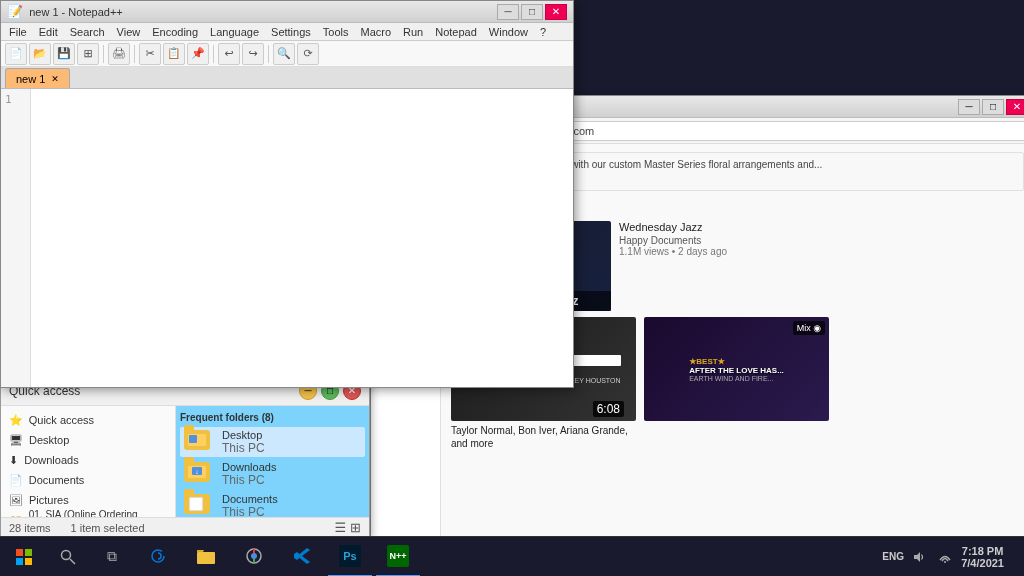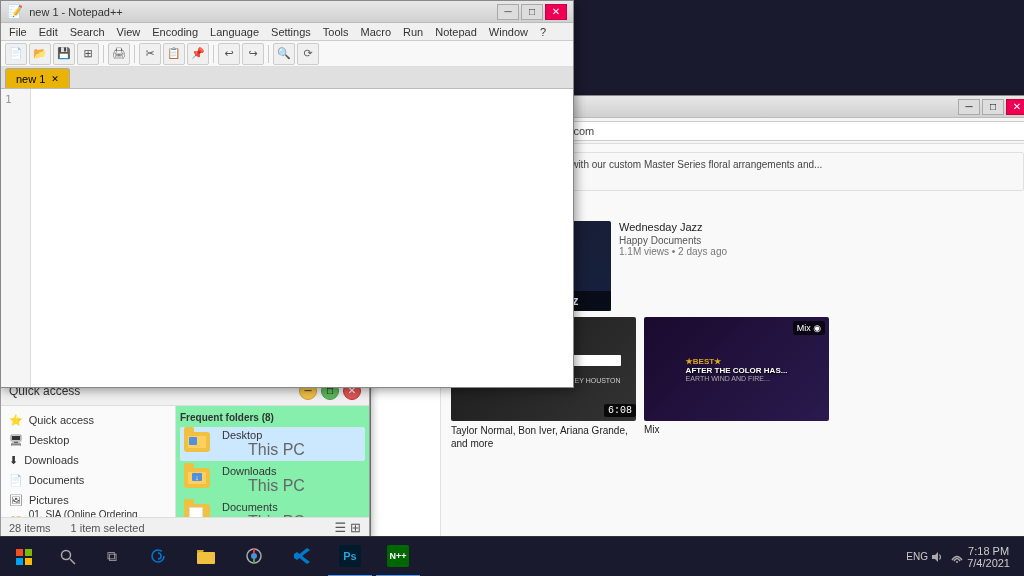--- a/index.html
+++ b/index.html
@@ -4,66 +4,66 @@
   <style>
     * { margin: 0; padding: 0; box-sizing: border-box; }
     body { width: 1024px; height: 576px; overflow: hidden; font-family: 'Segoe UI', sans-serif; font-size: 12px; background: #1e1e1e; position: relative; }
 
     
     .taskbar { position: absolute; bottom: 0; left: 0; width: 1024px; height: 40px; background: #1a1a2e; display: flex; align-items: center; justify-content: space-between; z-index: 100; border-top: 1px solid #333; }
     .taskbar-left { display: flex; align-items: center; gap: 4px; padding-left: 4px; }
     .taskbar-btn { width: 40px; height: 40px; display: flex; align-items: center; justify-content: center; cursor: pointer; color: #ccc; font-size: 16px; }
     .taskbar-app { width: 44px; height: 40px; display: flex; align-items: center; justify-content: center; cursor: pointer; border-bottom: 2px solid transparent; }
     .taskbar-app.active { border-bottom: 2px solid #4a9eff; }
-    .taskbar-right { display: flex; align-items: center; gap: 0; padding-right: 8px; color: #ccc; font-size: 11px; }
+    .taskbar-right { display: flex; align-items: center; gap: 6px; padding-right: 8px; color: #ccc; font-size: 11px; font-weight: bold; }
     .taskbar-clock { text-align: center; cursor: pointer; }
 
     
     .ps-window { position: absolute; left: 0; top: 0; width: 370px; height: 545px; background: #3c3c3c; display: flex; flex-direction: column; }
     .ps-titlebar { height: 22px; background: #2b2b2b; display: flex; align-items: center; justify-content: space-between; padding: 0 6px; font-size: 11px; color: #ccc; }
     .ps-titlebar-left { display: flex; align-items: center; gap: 6px; }
     .ps-win-btns { display: flex; gap: 2px; }
     .ps-win-btn { width: 16px; height: 14px; font-size: 9px; display: flex; align-items: center; justify-content: center; cursor: pointer; color: #ccc; }
     
     
     .ps-menubar { height: 18px; background: #3c3c3c; display: flex; align-items: center; padding: 0 4px; gap: 2px; border-bottom: 1px solid #555; }
     .ps-menu-item { font-size: 11px; color: #ccc; padding: 0 5px; cursor: pointer; height: 18px; display: flex; align-items: center; }
     .ps-tool-icon { width: 20px; height: 20px; display: flex; align-items: center; justify-content: center; cursor: pointer; color: #ccc; font-size: 11px; border-radius: 2px; }
     .ps-tool-icon:hover, .ps-tool-icon.active { background: #555; }
     
     
-    .fe-window { position: absolute; left: 0; top: 375px; width: 370px; height: 163px; background: #86efac; border: 1px solid #999; display: flex; flex-direction: column; box-shadow: 2px 2px 8px rgba(0,0,0,0.3); z-index: 50; }
+    .fe-window { position: absolute; left: 0; top: 375px; width: 370px; height: 163px; background: #7dd3fc; border: 1px solid #999; display: flex; flex-direction: column; box-shadow: 2px 2px 8px rgba(0,0,0,0.3); z-index: 50; }
     .fe-titlebar { height: 30px; background: #f0f0f0; display: flex; align-items: center; justify-content: space-between; padding: 0 8px; border-bottom: 1px solid #ddd; }
     .fe-title { font-size: 12px; color: #333; font-weight: 500; }
     .fe-win-btns { display: flex; gap: 4px; }
     .fe-win-btn { width: 18px; height: 18px; border-radius: 50%; display: flex; align-items: center; justify-content: center; font-size: 10px; cursor: pointer; }
     .fe-content { display: flex; flex: 1; overflow: hidden; }
     .fe-left { width: 175px; background: #fafafa; border-right: 1px solid #e0e0e0; padding: 4px 0; overflow-y: auto; }
     .fe-sidebar-item { height: 20px; display: flex; align-items: center; padding: 0 8px; gap: 6px; font-size: 11px; color: #333; cursor: pointer; }
     .fe-right { flex: 1; padding: 4px; display: flex; flex-direction: column; gap: 2px; }
     .fe-folder-item { display: flex; align-items: center; gap: 8px; padding: 2px 4px; cursor: pointer; border-radius: 2px; }
     .fe-folder-item.selected { background: #cce8ff; }
     .fe-folder-label { font-size: 11px; color: #333; }
-    .fe-folder-sub { font-size: 16px; color: #666; margin-left: 26px; }
+    .fe-folder-sub { font-size: 12px; color: #666; }
     .fe-statusbar { height: 20px; background: #f0f0f0; border-top: 1px solid #ddd; display: flex; align-items: center; padding: 0 8px; font-size: 11px; color: #555; gap: 20px; }
 
     
     .npp-window { position: absolute; left: 450; top: 0; width: 574px; height: 388px; background: #fff; border: 1px solid #888; display: flex; flex-direction: column; box-shadow: 2px 2px 10px rgba(0,0,0,0.4); z-index: 60; }
     .npp-titlebar { height: 22px; background: linear-gradient(to bottom, #e8e8e8, #d0d0d0); display: flex; align-items: center; justify-content: space-between; padding: 0 6px; border-bottom: 1px solid #bbb; }
     .npp-title { font-size: 11px; color: #333; display: flex; align-items: center; gap: 6px; }
     .npp-win-btns { display: flex; gap: 2px; }
     .npp-win-btn { width: 22px; height: 16px; border: 1px solid #aaa; background: #ddd; display: flex; align-items: center; justify-content: center; font-size: 10px; cursor: pointer; color: #333; }
     .npp-win-btn.close { background: #e05; color: white; border-color: #c04; }
     .npp-menubar { height: 18px; background: #f0f0f0; display: flex; align-items: center; padding: 0 2px; border-bottom: 1px solid #ccc; }
     .npp-menu-item { font-size: 11px; color: #333; padding: 0 6px; height: 18px; display: flex; align-items: center; cursor: pointer; }
     .npp-toolbar { height: 26px; background: #f8f8f8; border-bottom: 1px solid #ddd; display: flex; align-items: center; padding: 0 4px; gap: 2px; }
     .npp-tool-btn { width: 22px; height: 22px; border: 1px solid #ccc; background: #f0f0f0; display: flex; align-items: center; justify-content: center; font-size: 11px; cursor: pointer; color: #555; border-radius: 2px; }
     .npp-tab-bar { height: 22px; background: #e0e0e0; display: flex; align-items: flex-end; padding: 0 4px; border-bottom: 1px solid #bbb; }
     .npp-tab { height: 20px; padding: 0 10px; background: #c8c8c8; border: 1px solid #aaa; border-bottom: none; display: flex; align-items: center; font-size: 11px; color: #333; cursor: pointer; gap: 6px; border-radius: 3px 3px 0 0; }
-    .npp-tab.active { background: #eab308; color: #000; }
+    .npp-tab.active { background: #fdba74; color: #000; }
     .npp-editor { flex: 1; background: #fff; display: flex; }
     .npp-line-nums { width: 30px; background: #f5f5f5; border-right: 1px solid #ddd; padding: 4px 4px; font-size: 11px; color: #999; font-family: monospace; }
     .npp-content { flex: 1; padding: 4px; font-size: 12px; font-family: monospace; color: #333; }
     .npp-statusbar { height: 20px; background: #f0f0f0; border-top: 1px solid #ccc; display: flex; align-items: center; padding: 0 6px; font-size: 10px; color: #555; gap: 0; }
     .npp-status-section { padding: 0 8px; border-right: 1px solid #ccc; height: 20px; display: flex; align-items: center; }
 
     
     .tray-icon { width: 20px; height: 40px; display: flex; align-items: center; justify-content: center; font-size: 14px; color: #ccc; cursor: pointer; }
     
     .npp-toolbar-sep { width: 1px; height: 18px; background: #ccc; margin: 0 2px; }
@@ -477,38 +477,35 @@
 
         <div style="display:flex;gap:8px;">
 
           <div style="width:185px;cursor:pointer;">
             <div style="width:185px;height:104px;background:linear-gradient(135deg,#1a1a1a,#333);border-radius:2px;position:relative;display:flex;align-items:center;justify-content:center;overflow:hidden;">
               <div style="text-align:center;padding:4px;">
                 <div style="color:#daa520;font-size:8px;font-weight:bold;background:#fff;padding:1px 3px;border-radius:1px;margin-bottom:2px;">BEST</div>
                 <div style="color:white;font-size:8px;font-weight:bold;text-shadow:1px 1px 2px black;">HOLD ME</div>
                 <div style="color:#ccc;font-size:7px;">TEDDY PENDERGRASS / WHITNEY HOUSTON</div>
               </div>
-              <div style="position:absolute;bottom:4px;right:0;background:rgba(0,0,0,0.8);color:white;font-size:10px;padding:1px 4px;border-radius:2px;font-family:Liberation Mono, monospace;">6:08</div>
+              <div style="position:absolute;bottom:4px;right:12px;background:rgba(0,0,0,0.8);color:white;font-size:12px;padding:1px 4px;border-radius:2px;">6:08</div>
             </div>
             <div style="padding:3px 0;">
               <div style="font-size:10px;color:#222;font-weight:500;line-height:1.3;">Taylor Normal, Bon Iver, Ariana Grande, and more</div>
             </div>
           </div>
 
           <div style="width:185px;cursor:pointer;">
             <div style="width:185px;height:104px;background:linear-gradient(135deg,#1a0a2e,#2a1a4e);border-radius:2px;position:relative;display:flex;align-items:center;justify-content:center;overflow:hidden;">
               <div style="text-align:left;">
                 <div style="color:#daa520;font-size:8px;font-weight:bold;">★BEST★</div>
-                <div style="color:white;font-size:8px;font-weight:bold;text-shadow:1px 1px 2px black;">AFTER THE COLOR HAS...</div>
+                <div style="color:white;font-size:8px;font-weight:bold;text-shadow:1px 1px 2px black;">AFTER THE LOVE HAS...</div>
                 <div style="color:#aaa;font-size:7px;">EARTH WIND AND FIRE...</div>
               </div>
               <div style="position:absolute;top:4px;right:4px;background:rgba(0,0,0,0.7);color:white;font-size:9px;padding:2px 4px;border-radius:2px;">Mix ◉</div>
-            </div>
-            <div style="padding:3px 0;">
-              <div style="font-size:10px;color:#222;font-weight:500;">Mix</div>
             </div>
           </div>
         </div>
       </div>
     </div>
   </div>
 </div>
 
 <div class="taskbar">
   <div class="taskbar-left">

